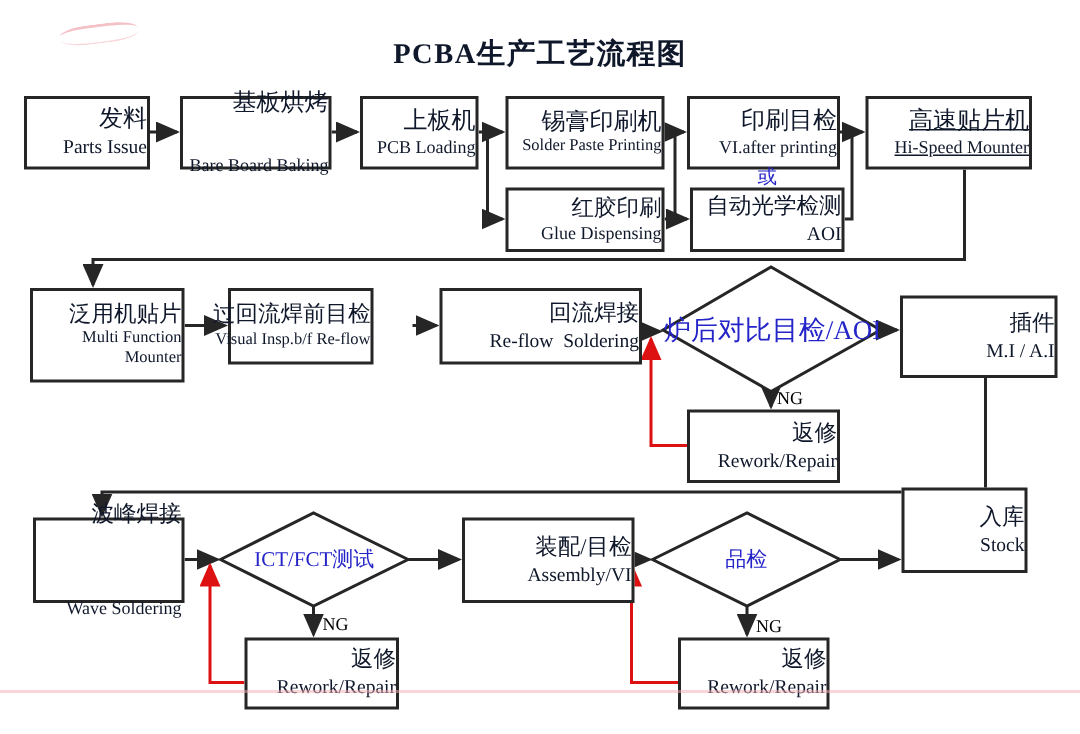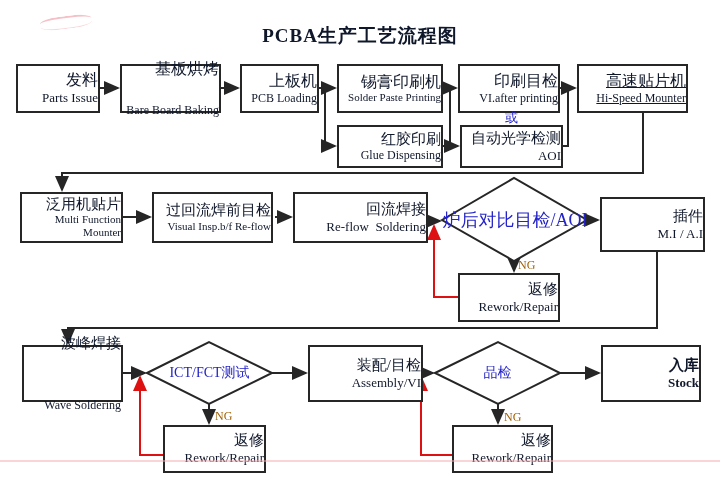--- a/index.html
+++ b/index.html
@@ -12,21 +12,21 @@
        display:flex;flex-direction:column;justify-content:center;align-items:flex-end;
        text-align:center;color:#0f172a;line-height:1.18;}
   .box span{white-space:pre;}
   .cn{font-size:15px;}
   .cn-lg{font-size:16px;}
   .en{font-size:12px;}
   .en-sm{font-size:11px;}
   .en-md{font-size:13px;}
   .dlabel{position:absolute;display:flex;justify-content:center;align-items:center;
           text-align:center;color:#2424c8;font-size:18px;white-space:pre;}
-  .nglabel{position:absolute;color:#a16207;font-size:12px;}
+  .nglabel{position:absolute;color:#000000;font-size:12px;}
   .orlabel{position:absolute;color:#2424c8;font-size:13px;}
   .artifact-scribble{position:absolute;left:40px;top:16px;width:52px;height:10px;
           border-top:2px solid rgba(236,142,152,0.55);border-bottom:1px solid rgba(236,142,152,0.35);
           transform:rotate(-7deg);border-radius:40%;}
   .artifact-bottomline{position:absolute;left:0;top:460px;width:720px;height:2px;
           background:rgba(243,172,178,0.5);}
 </style>
 </head>
 <body>
 
@@ -108,26 +108,26 @@
   <div class="box" style="left:337px;top:125px;width:106px;height:43px;">
     <span class="cn">红胶印刷</span>
     <span class="en">Glue Dispensing</span>
   </div>
   <div class="box" style="left:460px;top:125px;width:103px;height:43px;">
     <span class="cn">自动光学检测</span>
     <span class="en-md">AOI</span>
   </div>
   <div class="orlabel" style="left:505px;top:109px;">或</div>
 
-  <div class="box" style="left:20px;top:192px;width:103px;height:51px;padding-left:43px;">
+  <div class="box" style="left:20px;top:192px;width:103px;height:63px;padding-left:43px;">
     <span class="cn">泛用机贴片</span>
     <span class="en-sm">Multi Function</span>
     <span class="en-sm">Mounter</span>
   </div>
-  <div class="box" style="left:152px;top:192px;width:121px;height:51px;">
+  <div class="box" style="left:152px;top:192px;width:97px;height:51px;">
     <span class="cn">过回流焊前目检</span>
     <span class="en-sm">Visual Insp.b/f Re-flow</span>
   </div>
   <div class="box" style="left:293px;top:192px;width:135px;height:51px;">
     <span class="cn">回流焊接</span>
     <span class="en-md">Re-flow  Soldering</span>
   </div>
   <div class="dlabel" style="left:442px;top:178px;width:146px;height:83px;">炉后对比目检/AOI</div>
   <div class="box" style="left:600px;top:197px;width:105px;height:55px;">
     <span class="cn">插件</span>
@@ -142,21 +142,21 @@
   <div class="box" style="left:22px;top:345px;width:101px;height:57px;gap:45px;">
     <span class="cn">波峰焊接</span>
     <span class="en">Wave Soldering</span>
   </div>
   <div class="dlabel" style="left:147px;top:342px;width:125px;height:62px;font-size:14px;">ICT/FCT测试</div>
   <div class="box" style="left:308px;top:345px;width:115px;height:57px;">
     <span class="cn">装配/目检</span>
     <span class="en-md">Assembly/VI</span>
   </div>
   <div class="dlabel" style="left:435px;top:342px;width:125px;height:62px;font-size:14px;">品检</div>
-  <div class="box" style="left:601px;top:345px;width:100px;height:57px;font-weight:bold;">
+  <div class="box" style="left:601px;top:325px;width:84px;height:57px;">
     <span class="cn">入库</span>
     <span class="en-md">Stock</span>
   </div>
 
   <div class="nglabel" style="left:215px;top:409px;">NG</div>
   <div class="box" style="left:163px;top:425px;width:103px;height:48px;">
     <span class="cn">返修</span>
     <span class="en-md">Rework/Repair</span>
   </div>
   <div class="nglabel" style="left:504px;top:410px;">NG</div>

